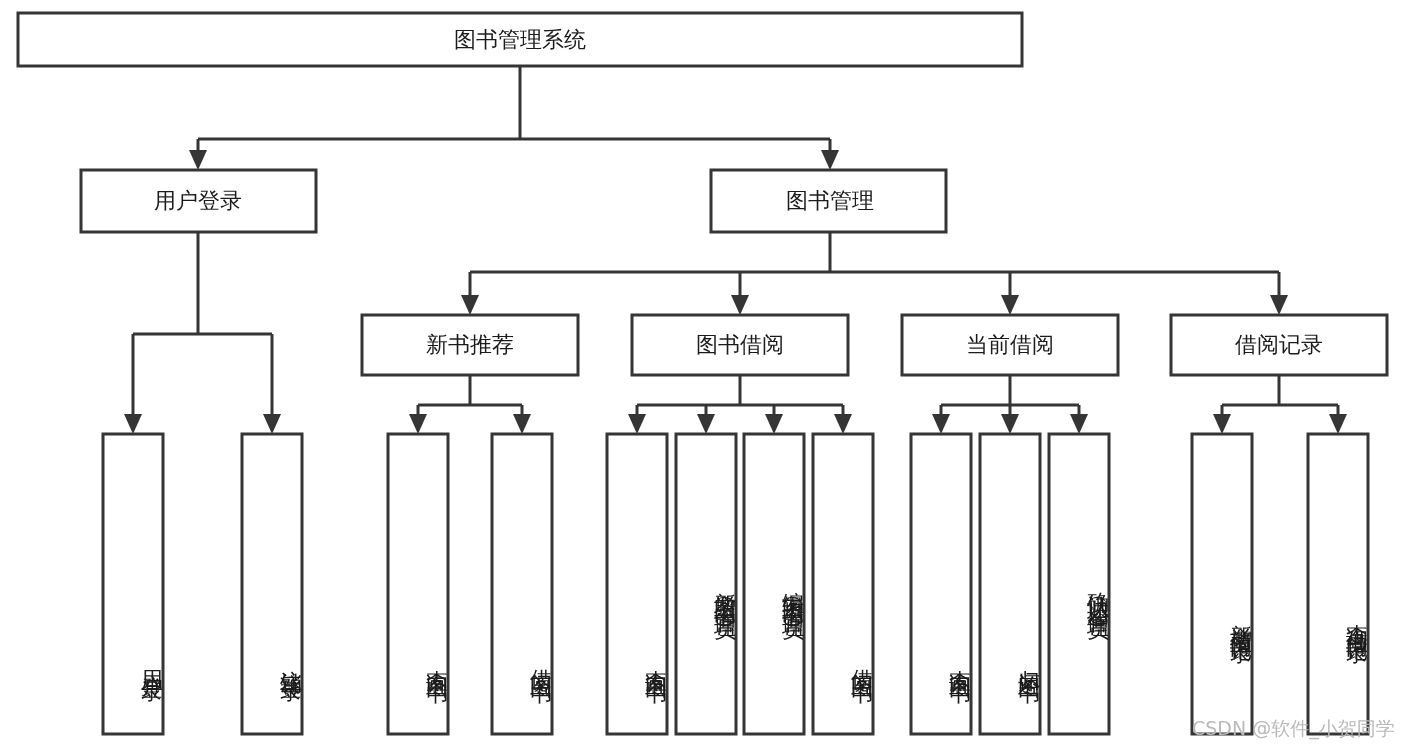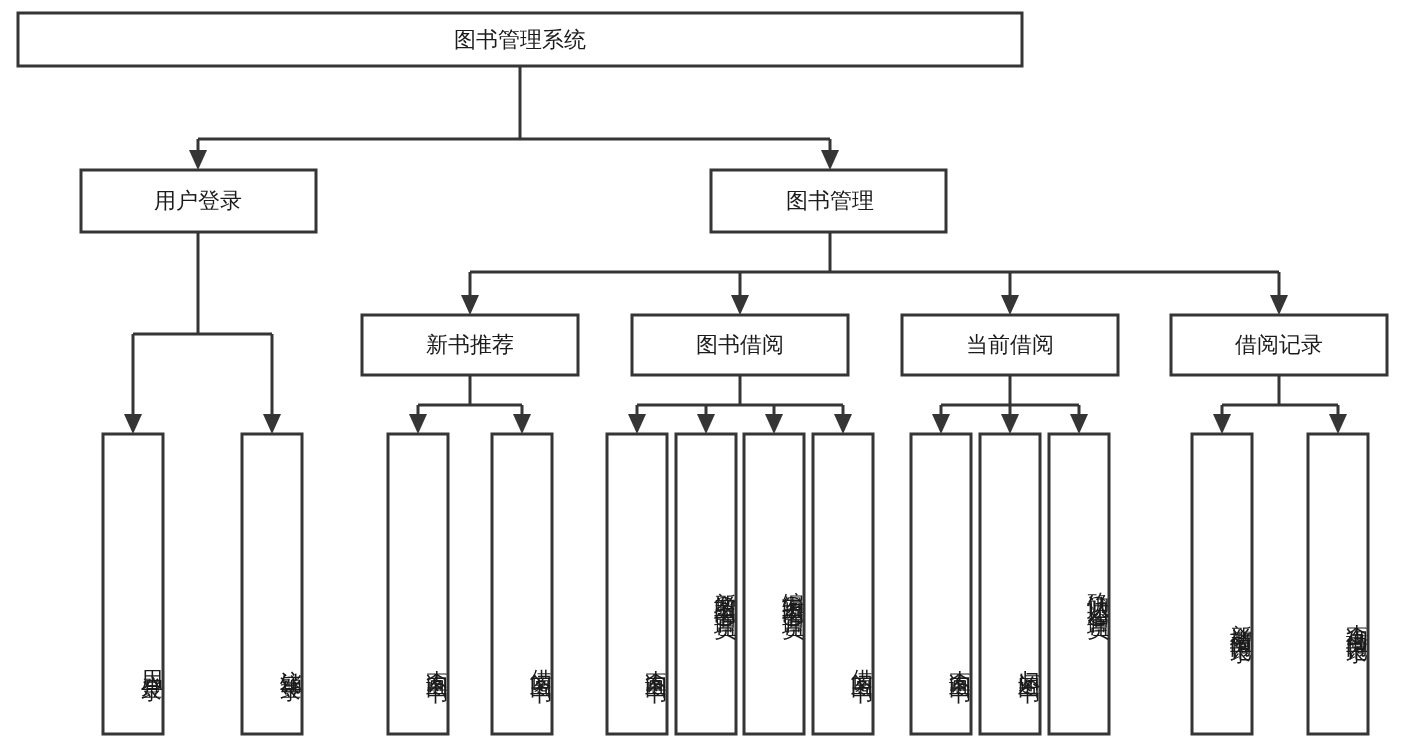--- a/index.html
+++ b/index.html
@@ -211,14 +211,15 @@
   <div class="leaf-label" style="left:607px; top:434px; width:60px; height:300px; padding-top:76px;">查询图书</div>
   <div class="leaf-label" style="left:676px; top:434px; width:60px; height:300px; padding-top:8px;">新增图书（管理员）</div>
   <div class="leaf-label" style="left:744px; top:434px; width:60px; height:300px; padding-top:8px;">编辑图书（管理员）</div>
   <div class="leaf-label" style="left:813px; top:434px; width:60px; height:300px; padding-top:76px;">借阅图书</div>
   <div class="leaf-label" style="left:911px; top:434px; width:60px; height:300px; padding-top:76px;">查询图书</div>
   <div class="leaf-label" style="left:980px; top:434px; width:60px; height:300px; padding-top:76px;">归还图书</div>
   <div class="leaf-label" style="left:1049px; top:434px; width:60px; height:300px; padding-top:8px;">确认归还（管理员）</div>
   <div class="leaf-label" style="left:1192px; top:434px; width:60px; height:300px; padding-top:34px;">新增借阅记录</div>
   <div class="leaf-label" style="left:1308px; top:434px; width:60px; height:300px; padding-top:34px;">查询借阅记录</div>
 
+  <div class="watermark" style="left:1192px; top:716px;">CSDN @软件_小贺同学</div>
 
 </div>
 
 </body></html>

